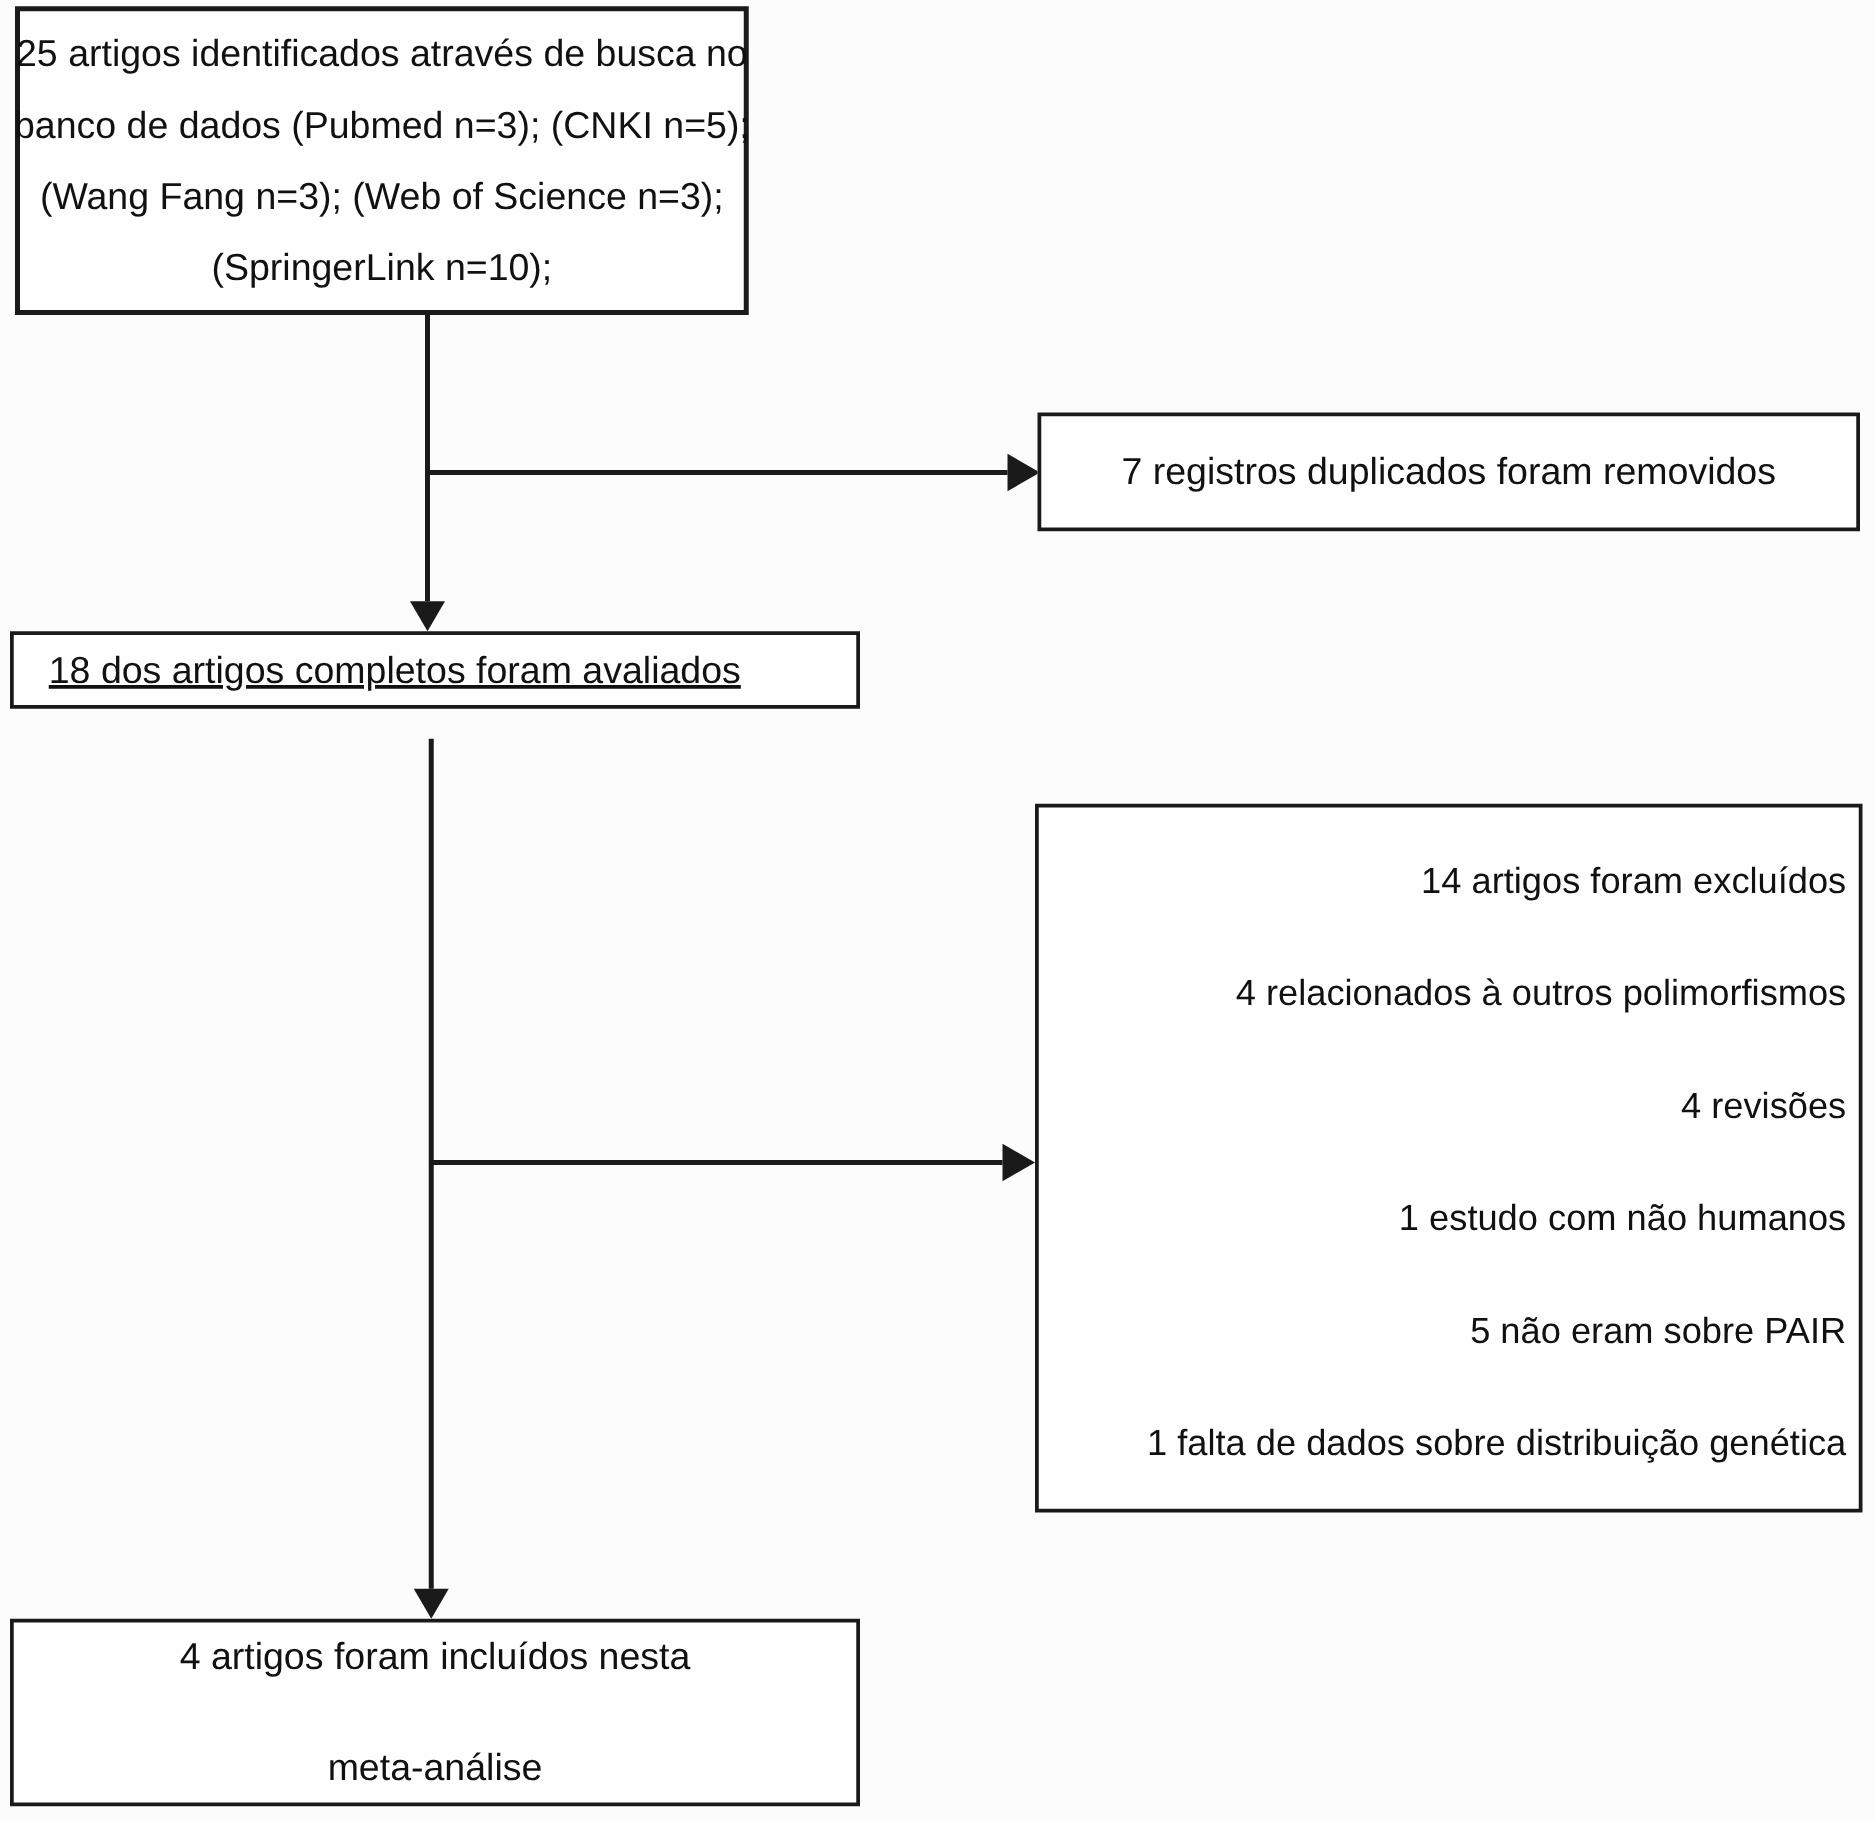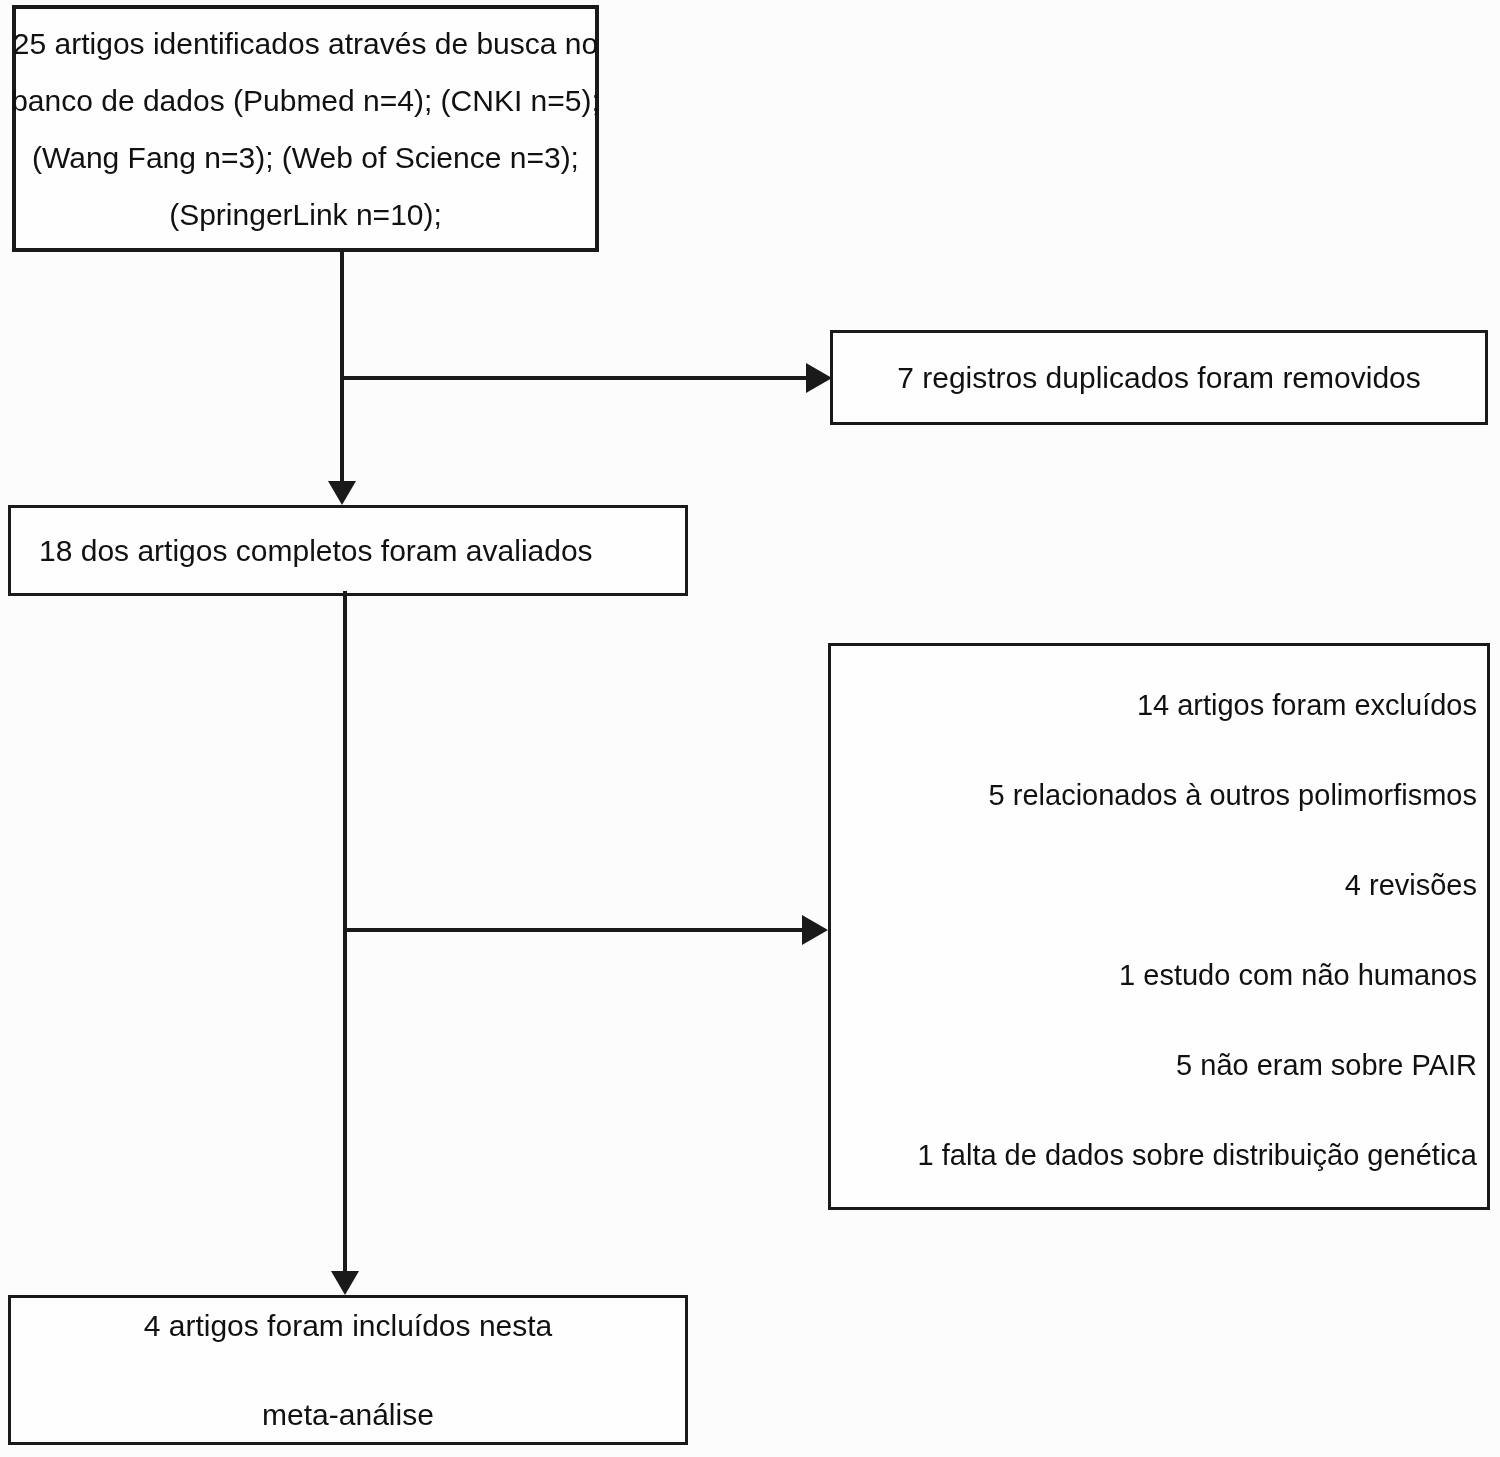--- a/index.html
+++ b/index.html
@@ -43,24 +43,25 @@
   .box-duplicates {
     left: 830px; top: 330px;
     width: 658px; height: 95px;
     display: flex; align-items: center; justify-content: center;
     white-space: nowrap;
   }
 
   
   .box-assessed {
     left: 8px; top: 505px;
-    width: 680px; height: 91px;
+    width: 680px; height: 62px;
     display: flex; align-items: center;
     padding-left: 28px;
     white-space: nowrap;
+    text-decoration: underline;
   }
 
   
   .box-excluded {
     left: 828px; top: 643px;
     width: 662px; height: 567px;
     padding: 14px 10px 0 28px;
     font-size: 29px;
     line-height: 90px;
   }
@@ -107,21 +108,21 @@
   .ah-excluded   { left: 802px; top: 915px; }
   .ah-included   { left: 331px; top: 1271px; }
 </style>
 </head>
 <body>
 
 <div class="stage">
 
   <div class="box thick box-identified">
     <div class="bline">25 artigos identificados através de busca no</div>
-    <div class="bline">banco de dados (Pubmed n=4); (CNKI n=5);</div>
+    <div class="bline">banco de dados (Pubmed n=3); (CNKI n=5);</div>
     <div class="bline">(Wang Fang n=3); (Web of Science n=3);</div>
     <div class="bline">(SpringerLink n=10);</div>
   </div>
 
   <div class="connector conn-v1"></div>
 
   <div class="connector conn-h1"></div>
   <div class="arrowhead arrow-right ah-duplicates"></div>
   <div class="arrowhead arrow-down ah-assessed"></div>
 
@@ -134,21 +135,21 @@
   </div>
 
   <div class="connector conn-v2"></div>
 
   <div class="connector conn-h2"></div>
   <div class="arrowhead arrow-right ah-excluded"></div>
   <div class="arrowhead arrow-down ah-included"></div>
 
   <div class="box box-excluded">
     <div class="bline">14 artigos foram excluídos</div>
-    <div class="bline">5 relacionados à outros polimorfismos</div>
+    <div class="bline">4 relacionados à outros polimorfismos</div>
     <div class="bline">4 revisões</div>
     <div class="bline">1 estudo com não humanos</div>
     <div class="bline">5 não eram sobre PAIR</div>
     <div class="bline">1 falta de dados sobre distribuição genética</div>
   </div>
 
   <div class="box box-included">
     <div class="bline">4 artigos foram incluídos nesta</div>
     <div class="bline">meta-análise</div>
   </div>

